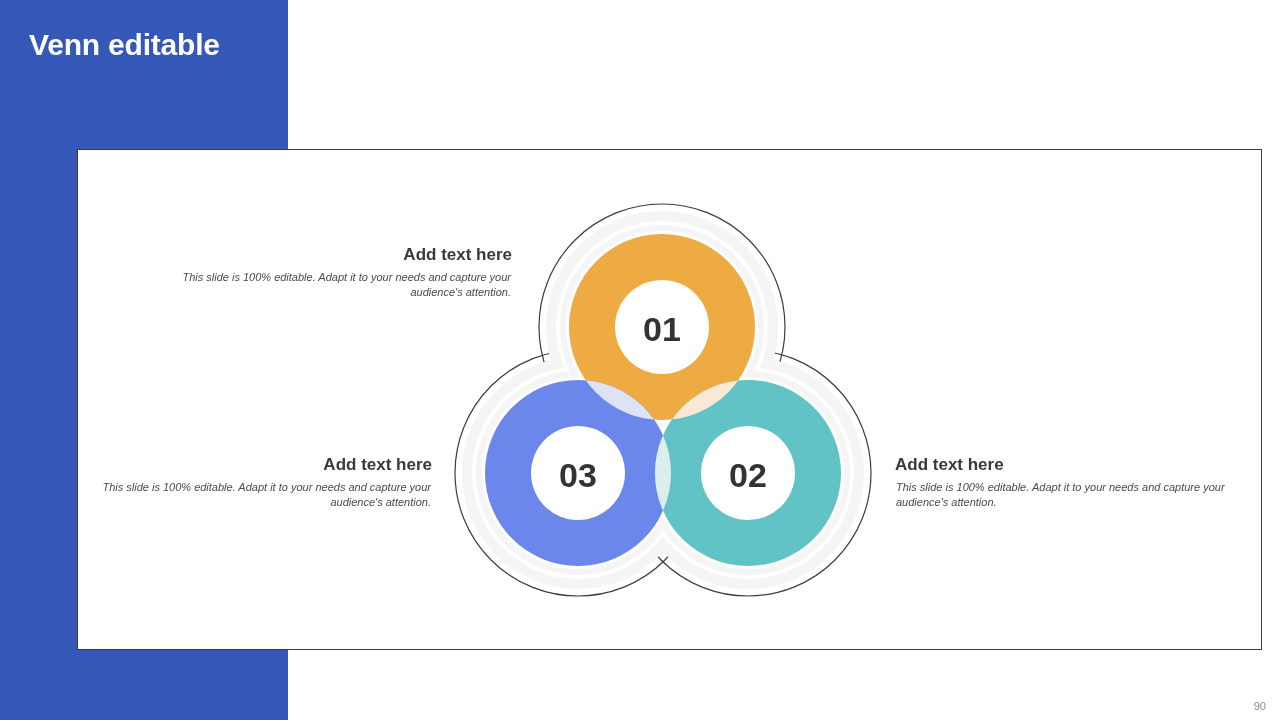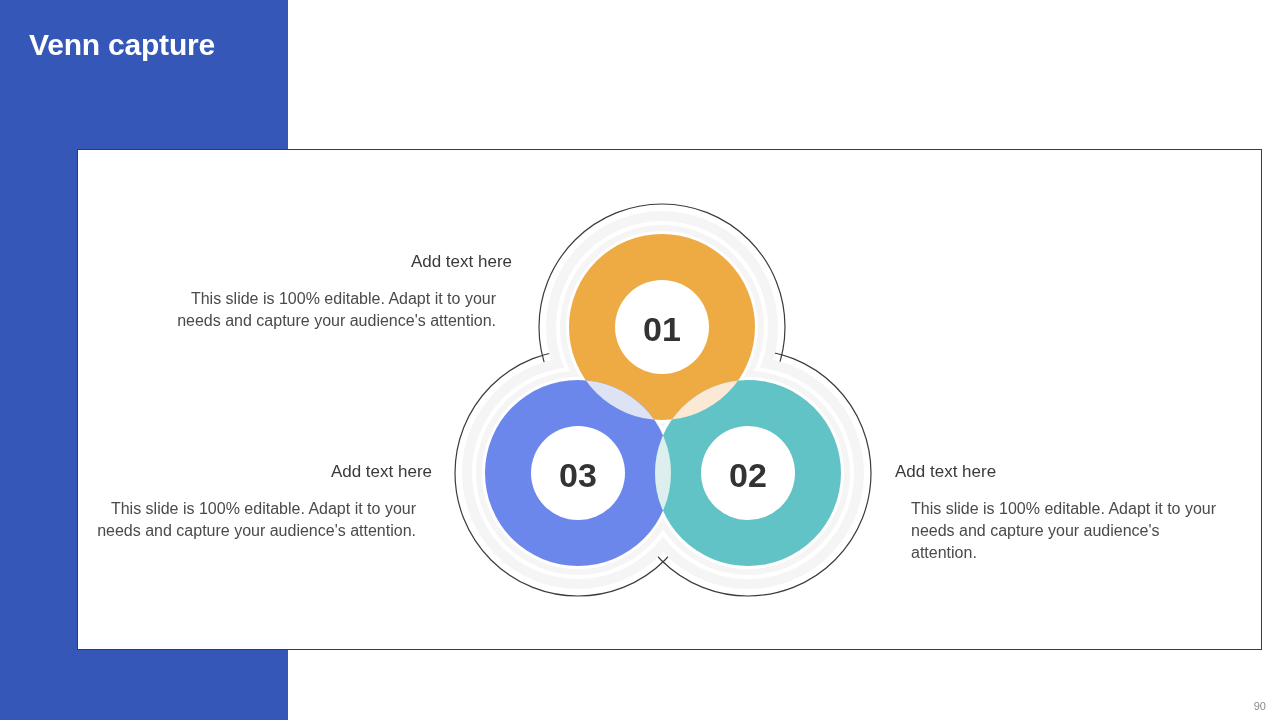--- a/index.html
+++ b/index.html
@@ -35,36 +35,36 @@
     font-size:11px;color:#8a8a8a;
   }
   
   #venn-figure{
     position:absolute;left:440px;top:190px;
     width:450px;height:420px;
   }
   
   .text-block{position:absolute;}
   .tb-title{
-    font-size:17px;font-weight:normal;color:#3a3a3a;
-    margin:15px 0 5px 0;line-height:1.2;
+    font-size:17px;font-weight:bold;color:#3a3a3a;
+    margin:8px 0 5px 0;line-height:1.2;
   }
   .tb-body{
-    font-size:16px;color:#4a4a4a;line-height:1.37;margin:16px;
+    font-size:11px;color:#4a4a4a;line-height:1.37;margin:1px;font-style:italic;
   }
   #block-top{left:150px;top:237px;width:362px;text-align:right;}
   #block-left{left:70px;top:447px;width:362px;text-align:right;}
   #block-right{left:895px;top:447px;width:340px;text-align:left;}
 </style>
 </head>
 <body>
 
 <div id="sidebar-band"></div>
 
-<div id="slide-title">Venn capture</div>
+<div id="slide-title">Venn editable</div>
 
 <div id="content-panel"></div>
 
 <svg id="venn-figure" viewBox="0 0 450 420" xmlns="http://www.w3.org/2000/svg">
 
   <g fill="none" stroke="#3c3c3c" stroke-width="1.2">
     <circle cx="222" cy="137" r="123"></circle>
     <circle cx="138" cy="283" r="123"></circle>
     <circle cx="308" cy="283" r="123"></circle>
   </g>

